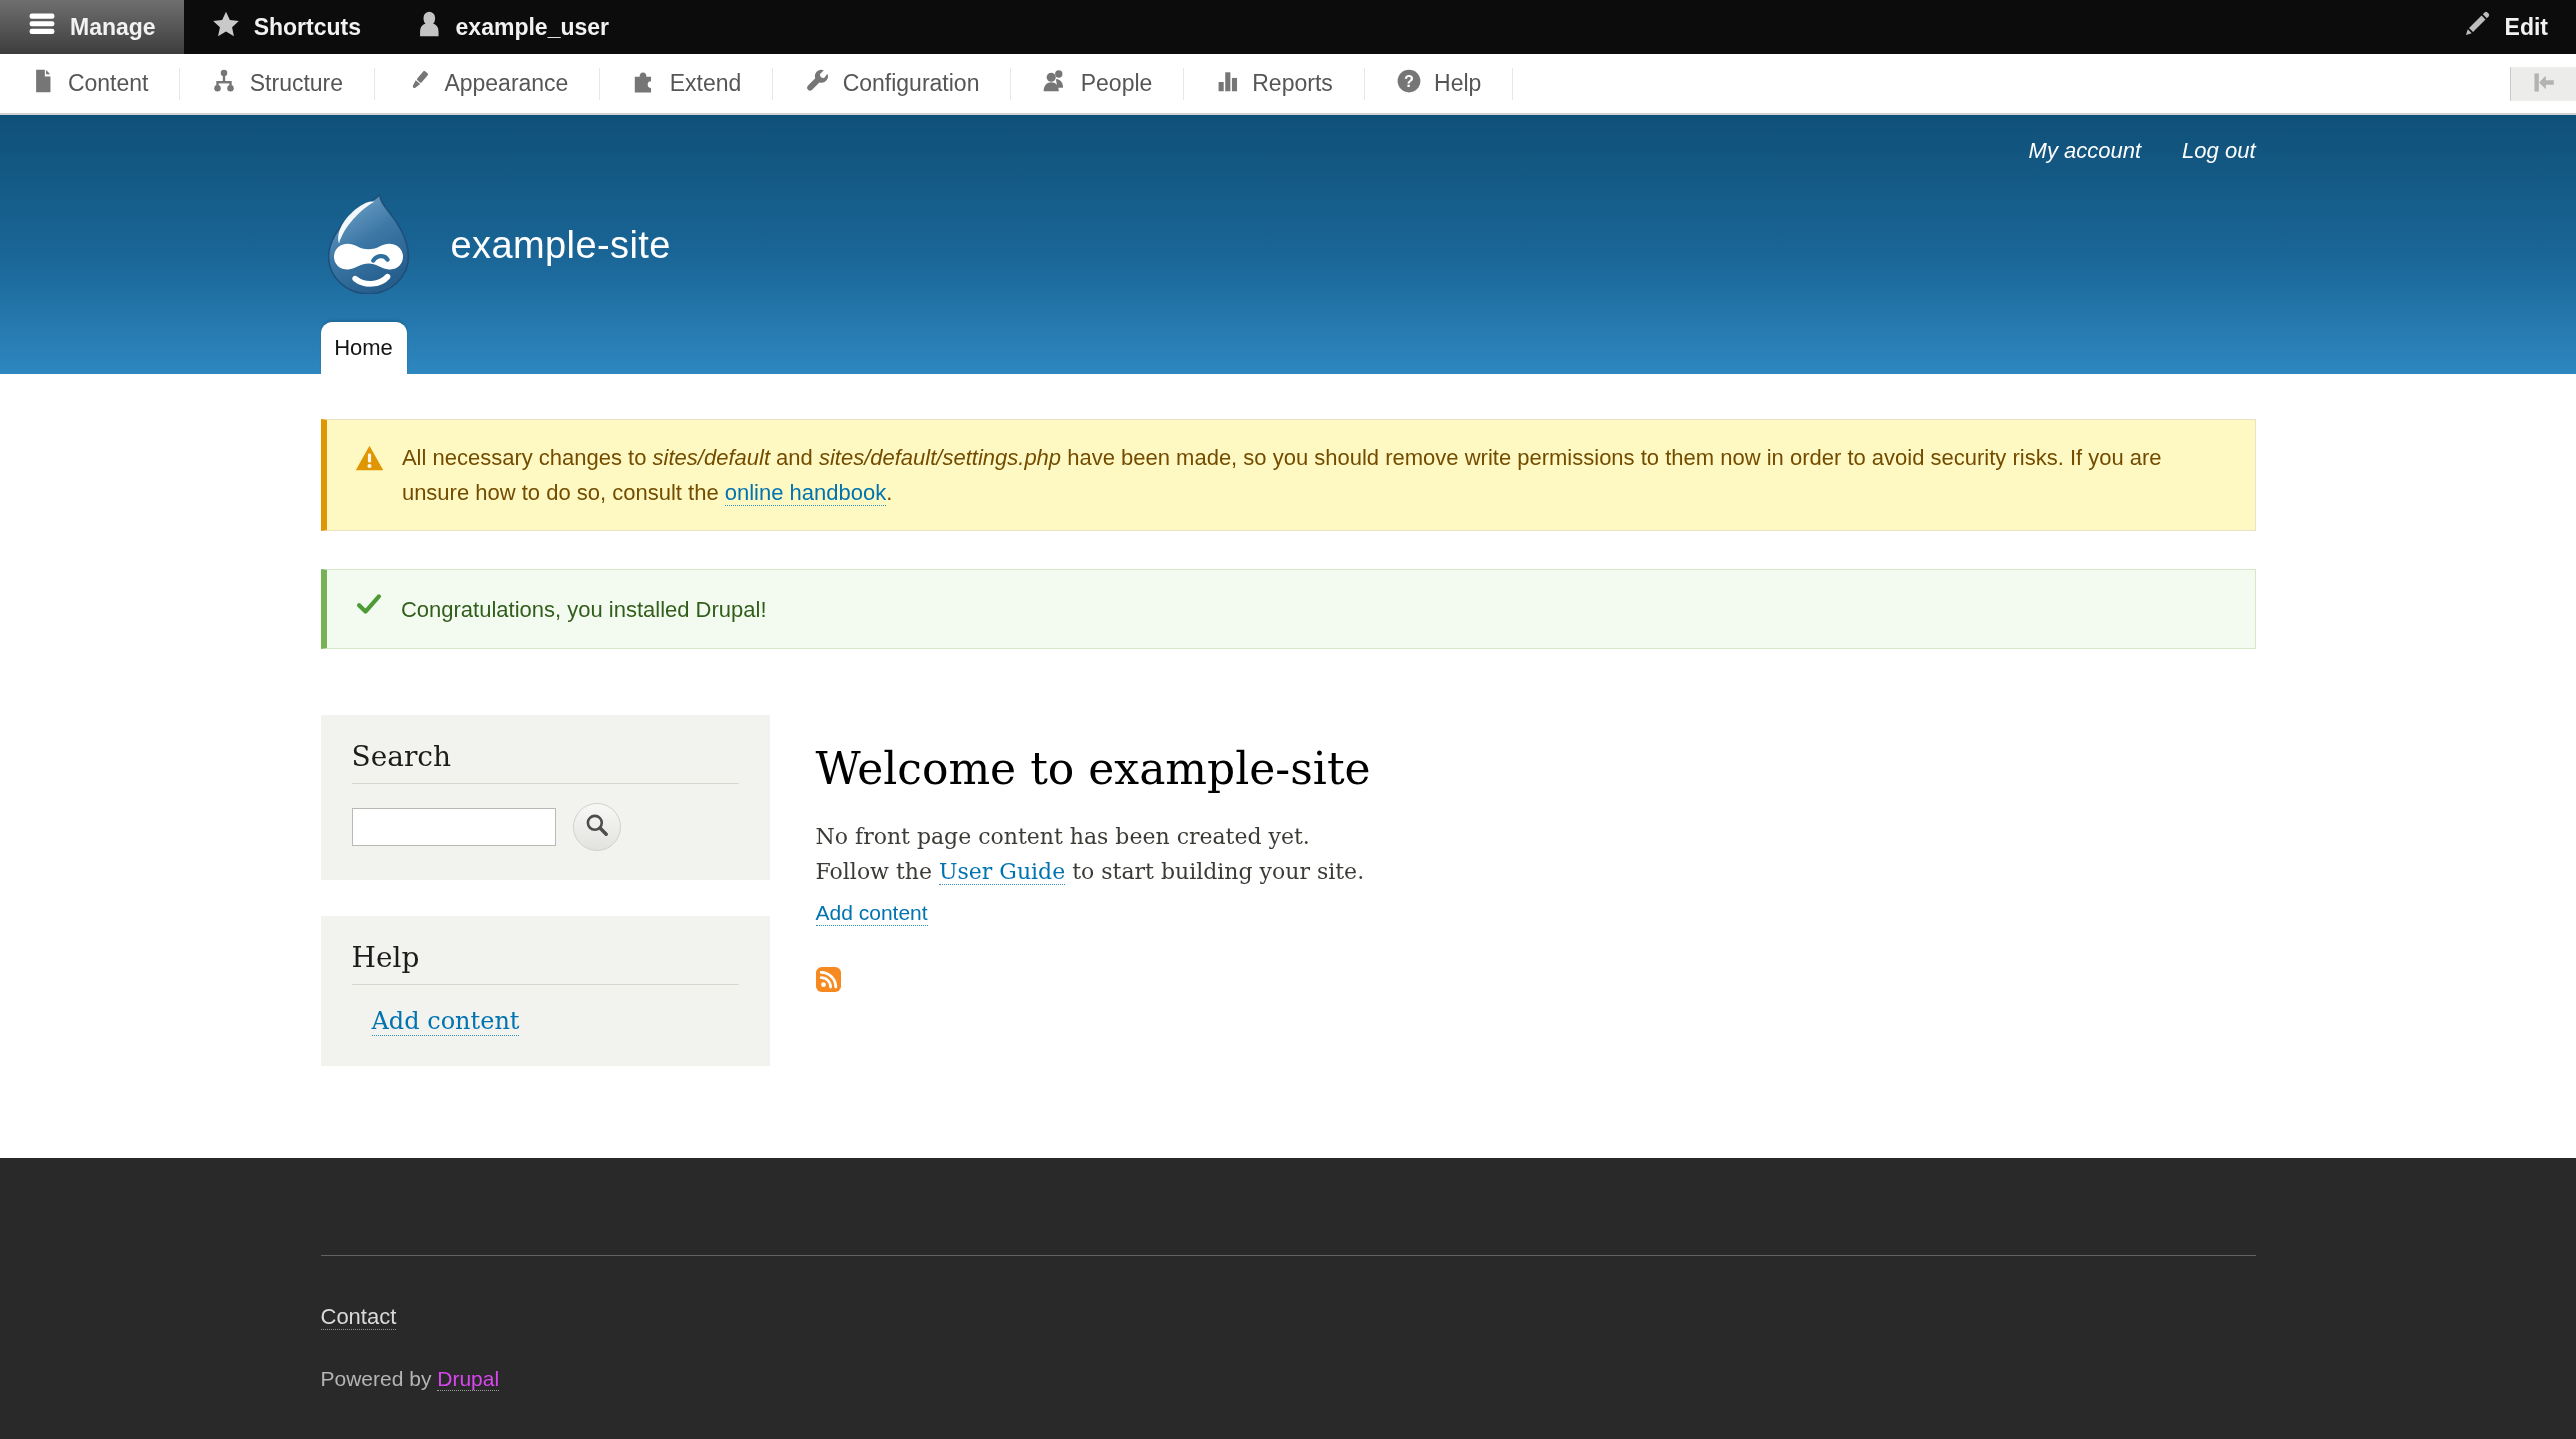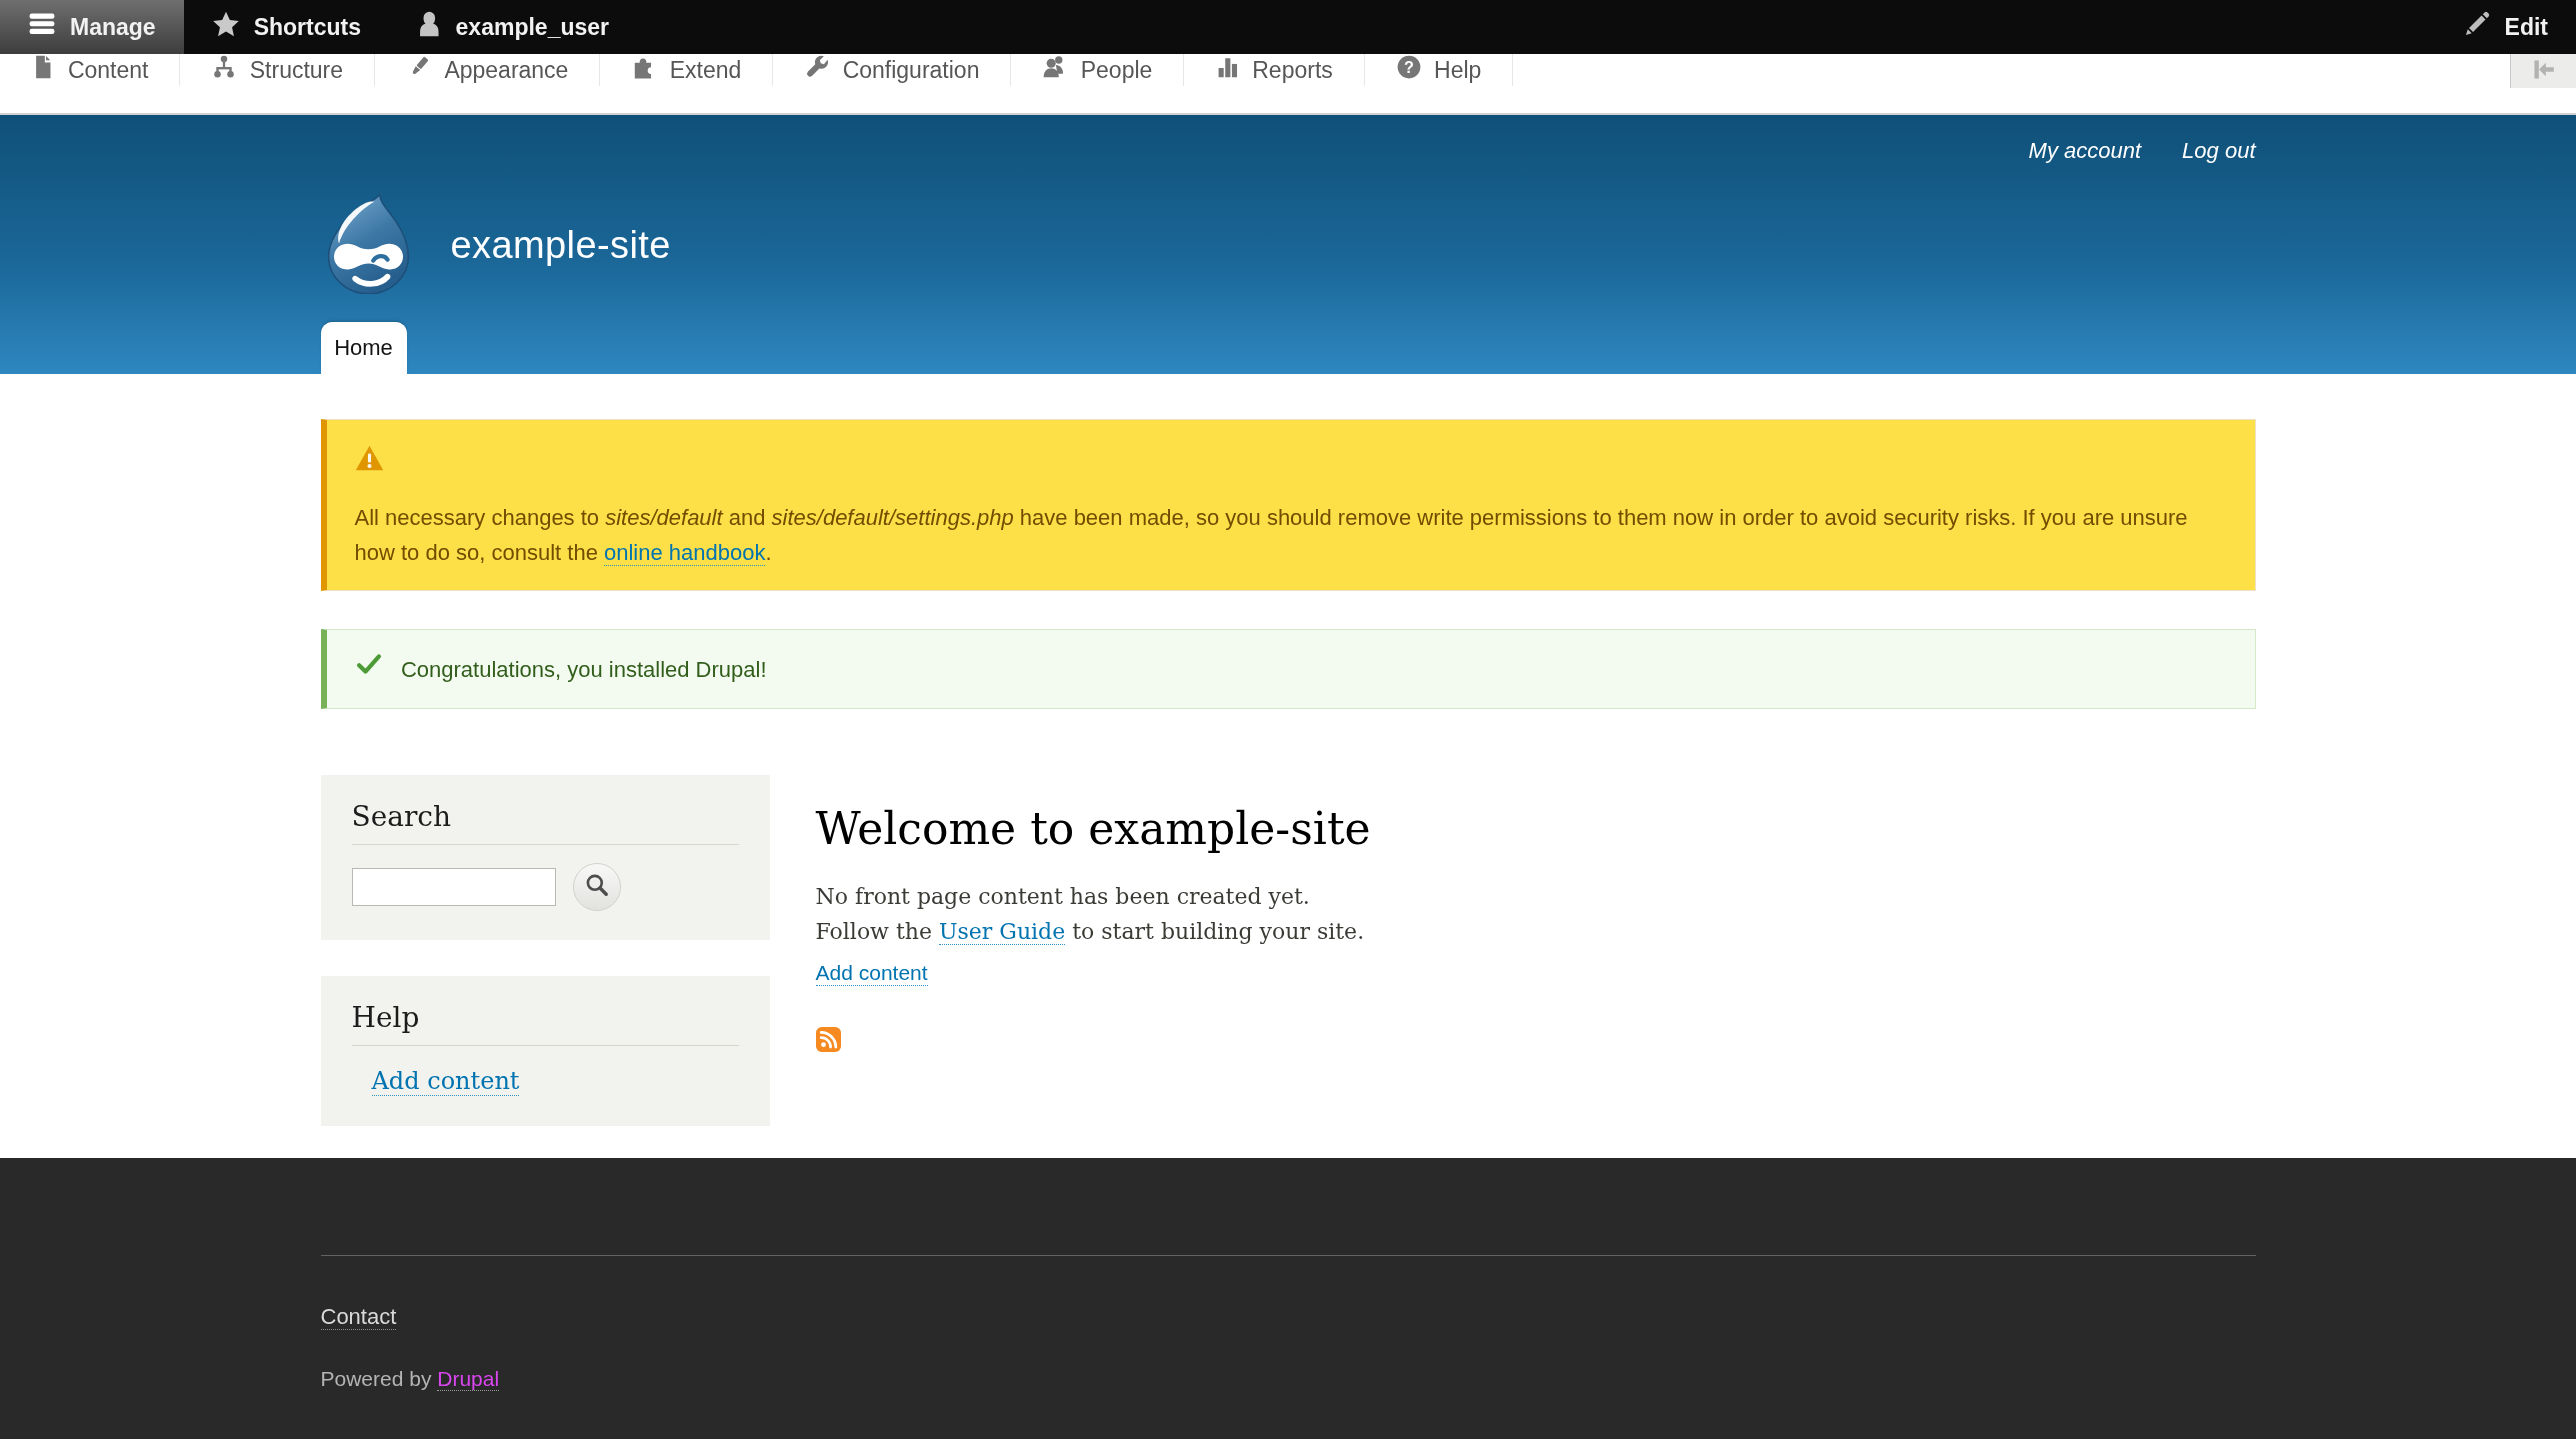--- a/index.html
+++ b/index.html
@@ -23,21 +23,21 @@
     font-size: 23px; font-weight: bold; color: #f2f2f2;
     cursor: pointer;
   }
   .admin-item.active { background: linear-gradient(#6f6f6f, #3d3d3d); }
   .admin-spacer { flex: 1; }
 
   
   .toolbar {
     height: 61px; flex: 0 0 61px;
     background: #ffffff;
-    display: flex; align-items: flex-start;
+    display: flex; align-items: center;
     border-bottom: 2.3px solid #ced2d5;
   }
   .titem {
     display: flex; align-items: center; gap: 12.3px;
     padding: 0 31px;
     font-size: 23px; color: #565656;
     border-right: 0.8px solid #e7e7e7;
     cursor: pointer;
   }
   .titem:first-child { border-left: none; }
@@ -73,24 +73,23 @@
   .page { width: 1935px; margin: 0 auto; }
   .messages { padding-top: 45px; }
   .message {
     display: flex; gap: 18.4px;
     padding: 20px 28px;
     font-size: 22px; line-height: 35px;
   }
   .message .msg-icon { flex: 0 0 auto; padding-top: 3.8px; }
   .message.warning {
     min-height: 111px;
-    background: #fde047;
+    background: #fef9c3;
     border: 0.8px solid #eee0c2; border-left: 6.1px solid #e09600;
     color: #734c00;
-    flex-direction: column;
   }
   .message.warning em { font-style: italic; }
   .message.status {
     margin-top: 38px; min-height: 77px;
     background: #f3faef;
     border: 0.8px solid #d5e8c8; border-left: 6.1px solid #77b259;
     color: #325e1c;
     align-items: center;
   }
   .message.status .msg-icon { padding-top: 0; }

